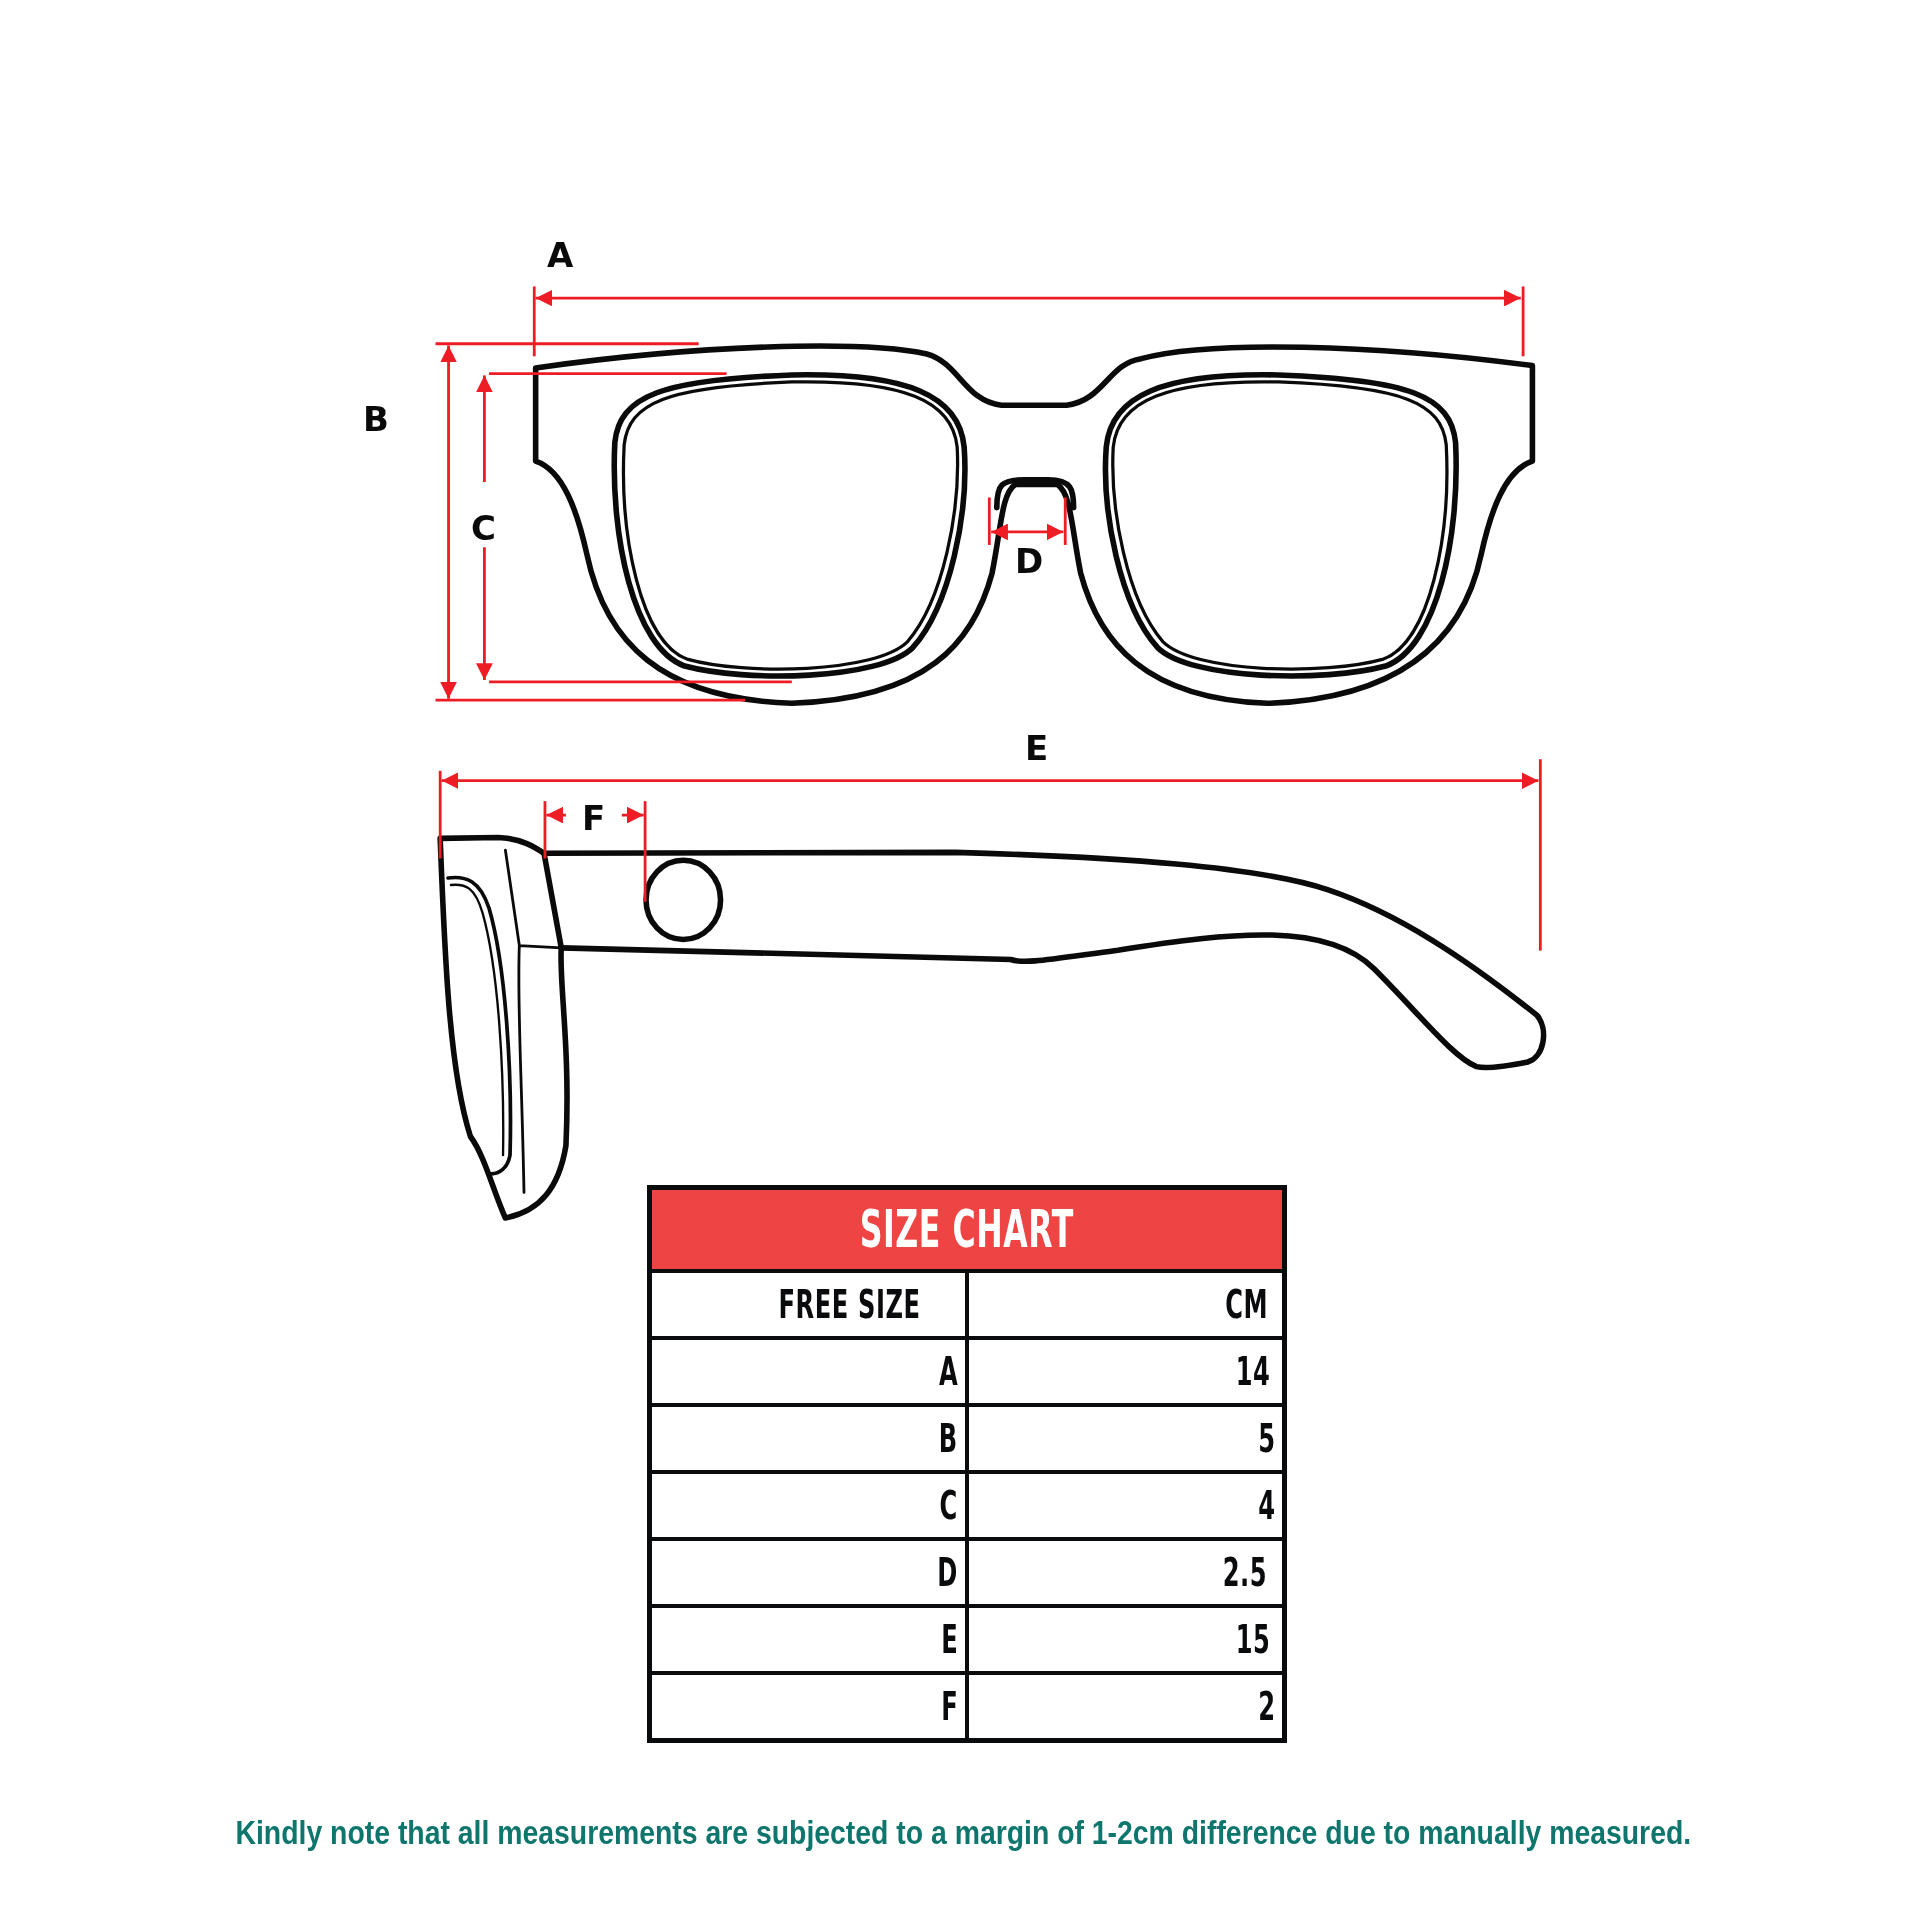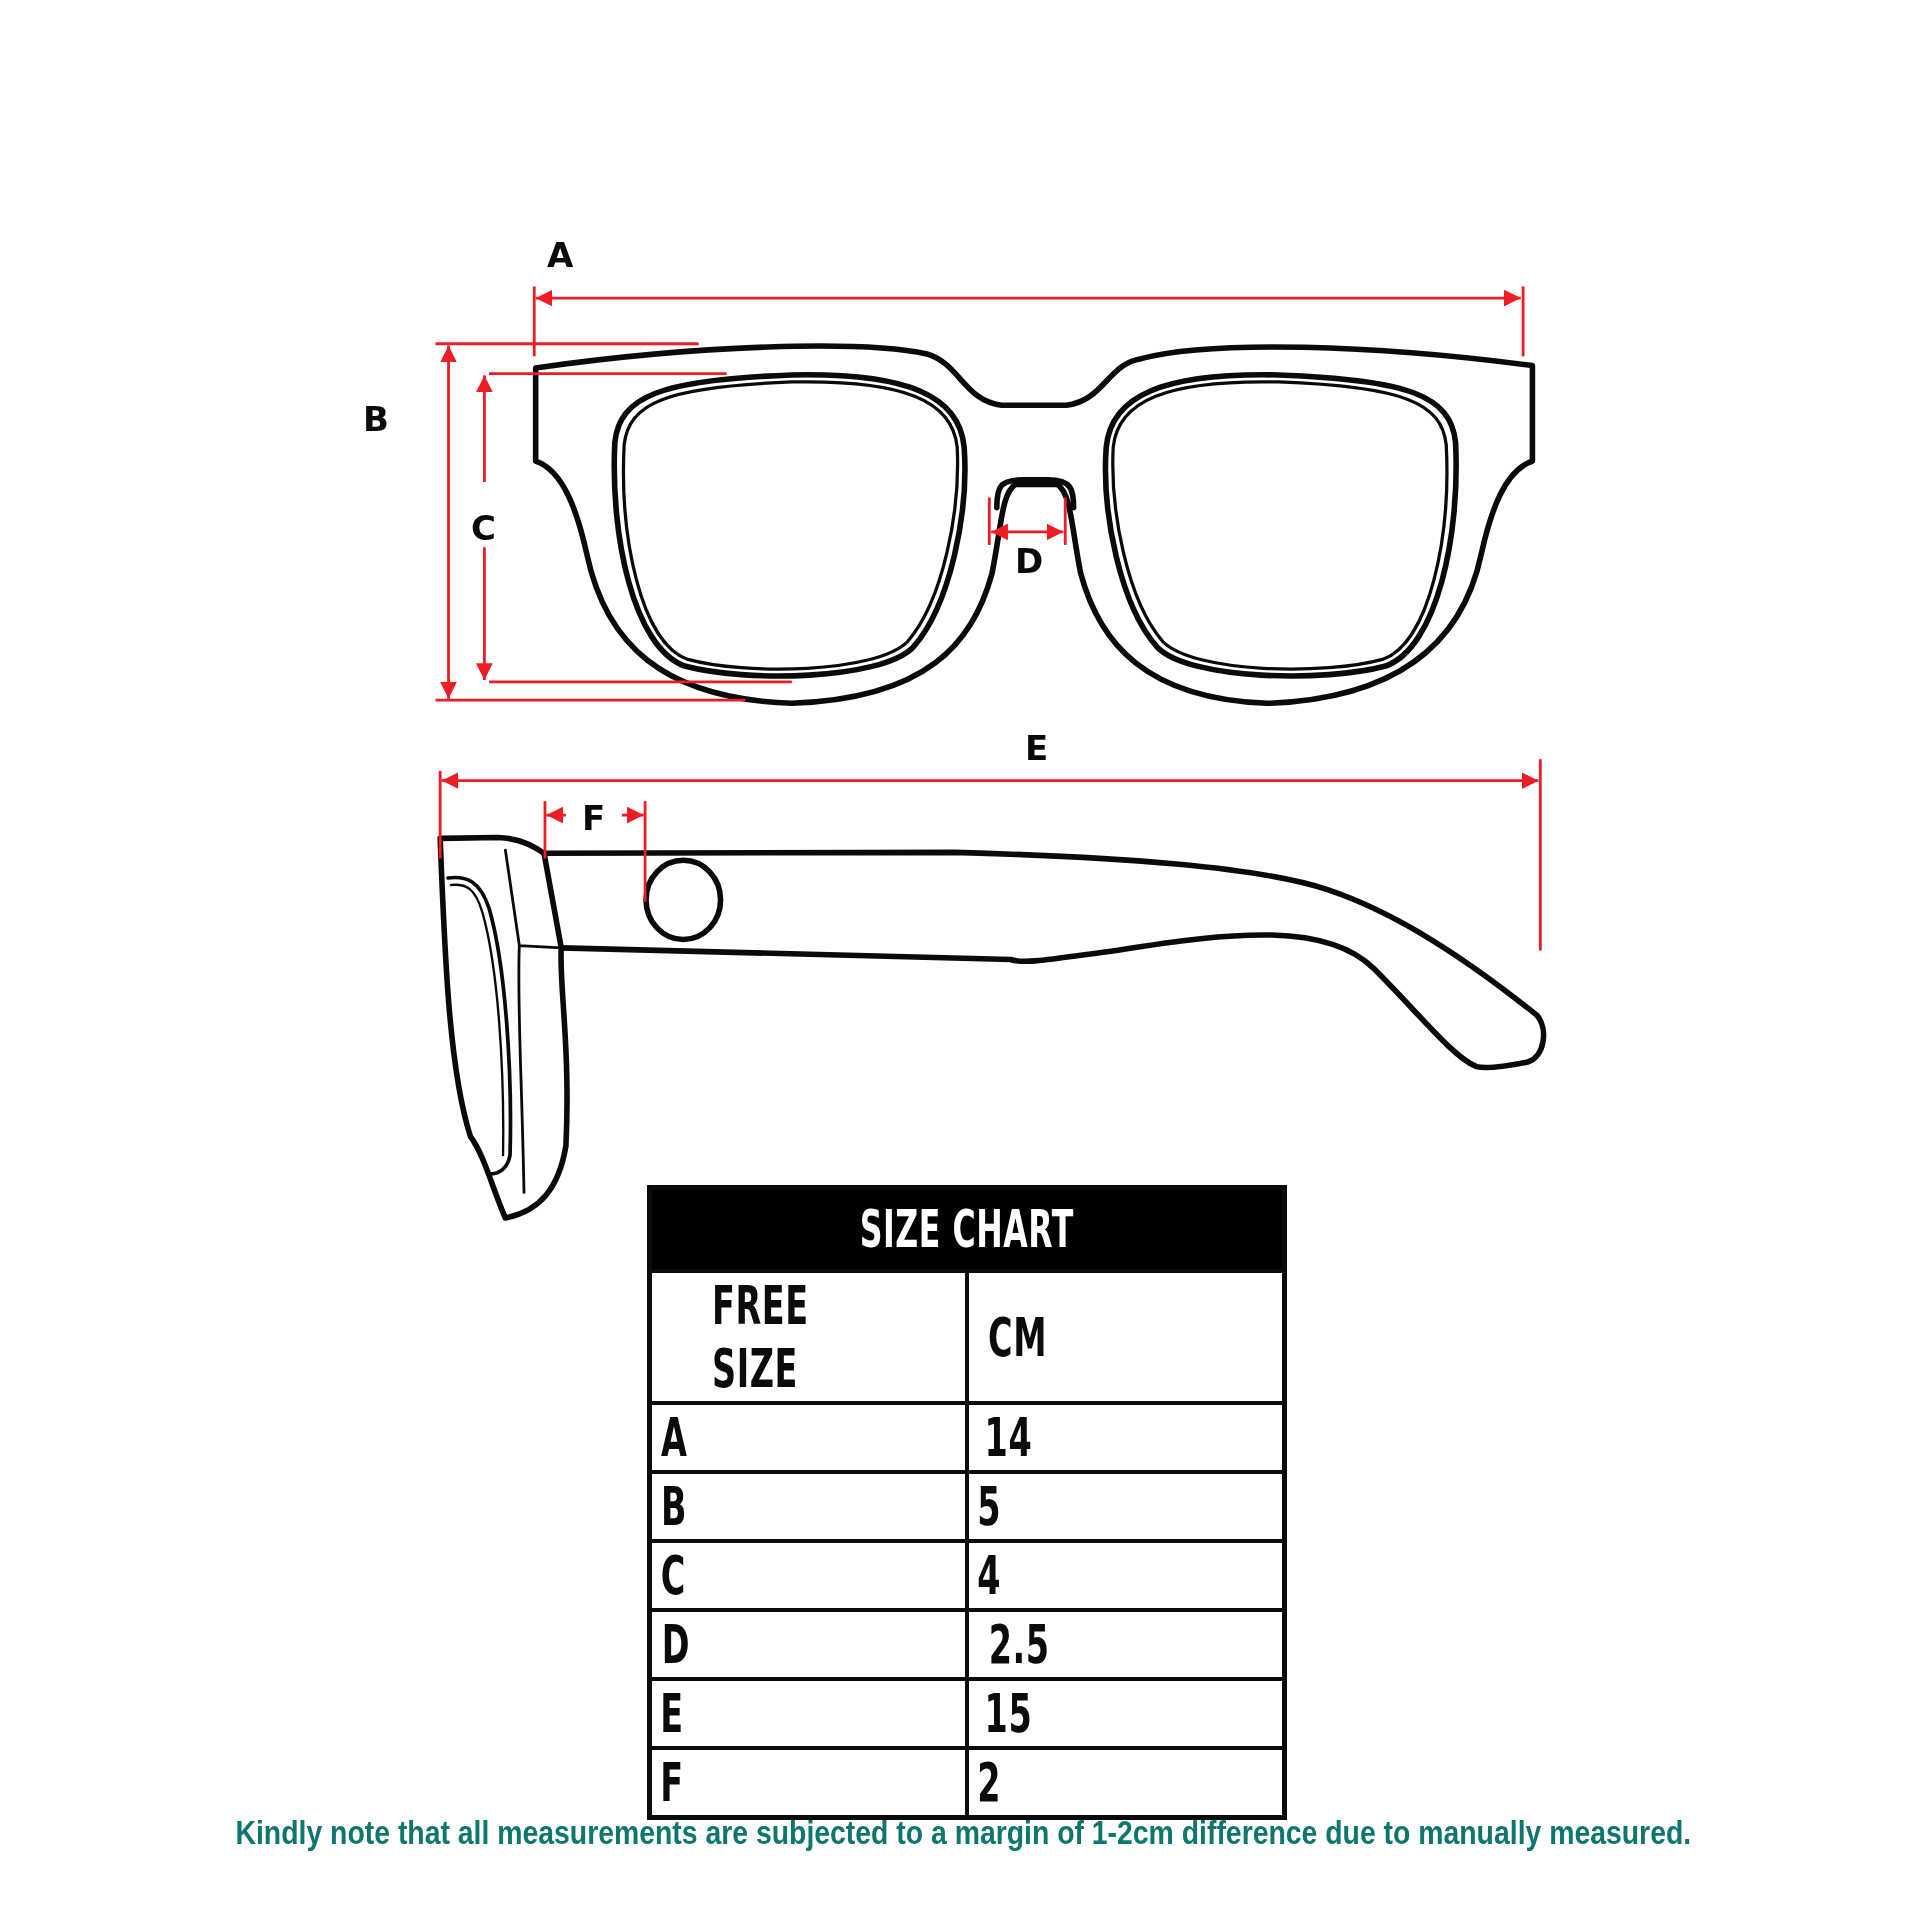--- a/index.html
+++ b/index.html
@@ -5,25 +5,25 @@
   html, body { margin: 0; padding: 0; background: #ffffff; }
   body { width: 1926px; height: 1926px; position: relative; overflow: hidden; font-family: "Liberation Sans", sans-serif; }
   #diagram { position: absolute; left: 0; top: 0; width: 1926px; height: 1926px; }
   .dim-label { position: absolute; font-family: "DejaVu Sans", sans-serif; font-weight: bold; font-size: 34px; color: #0a0a0a; line-height: 1; }
   #size-table {
     position: absolute; left: 647px; top: 1185px; width: 640px;
     border-collapse: collapse; border: 5.6px solid #0a0b0c;
     font-family: "DejaVu Sans", sans-serif; font-weight: bold; color: #0a0b0c;
   }
   #size-table th.title {
-    background: #000000; color: #ffffff; height: 77px; font-size: 51px;
+    background: #ef4444; color: #ffffff; height: 77px; font-size: 51px;
     letter-spacing: -2.8px; transform-origin: center; text-align: center;
   }
   #size-table td, #size-table th.col {
-    border: 4.7px solid #0a0b0c; height: 61px; text-align: left; font-size: 54px;
+    border: 4.7px solid #0a0b0c; height: 61px; text-align: right; font-size: 39px;
   }
   .cond { display: inline-block; transform: scaleX(0.62); transform-origin: center; letter-spacing: 0.9px; }
   #note {
     position: absolute; left: 0; width: 1926px; top: 1814px; text-align: center;
     font-family: "Liberation Sans", sans-serif; font-weight: bold; font-size: 33px; color: #0f766e;
   }
   #note span { display: inline-block; transform: scaleX(0.86); transform-origin: center; }
 </style>
 </head>
 <body>

